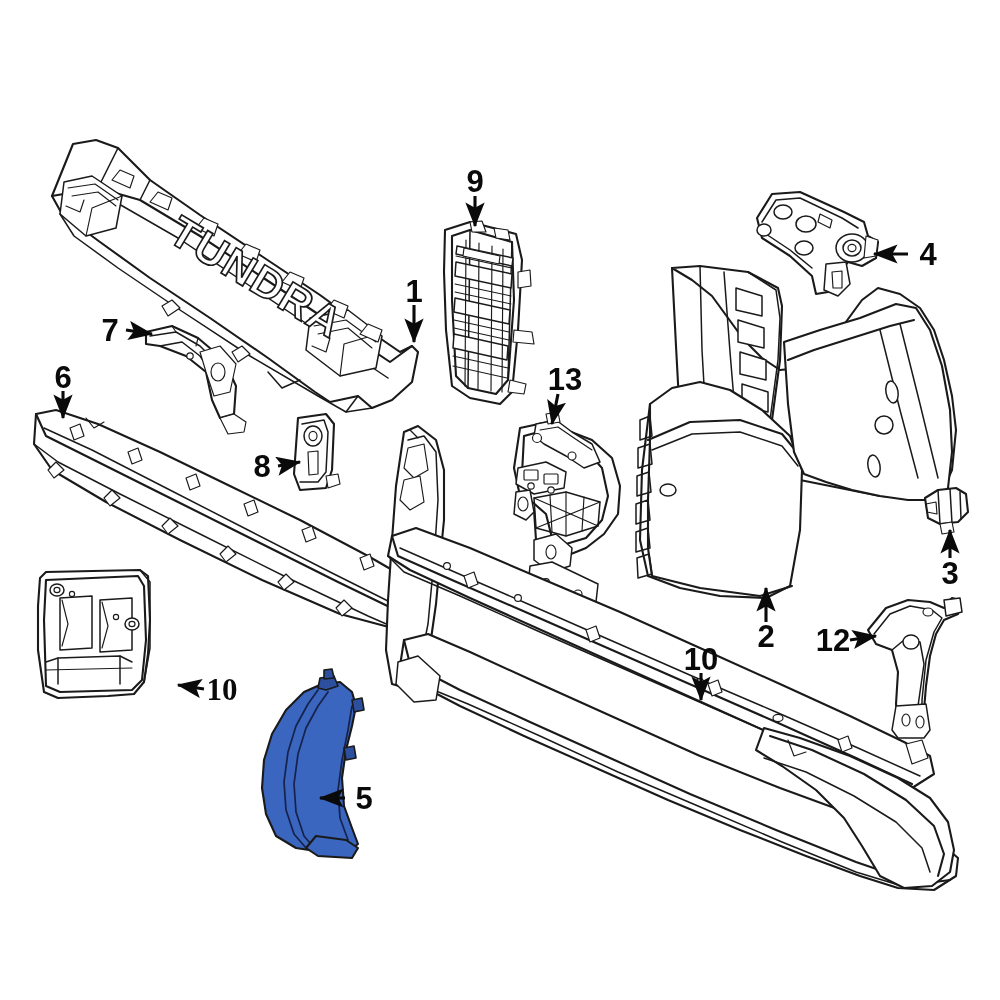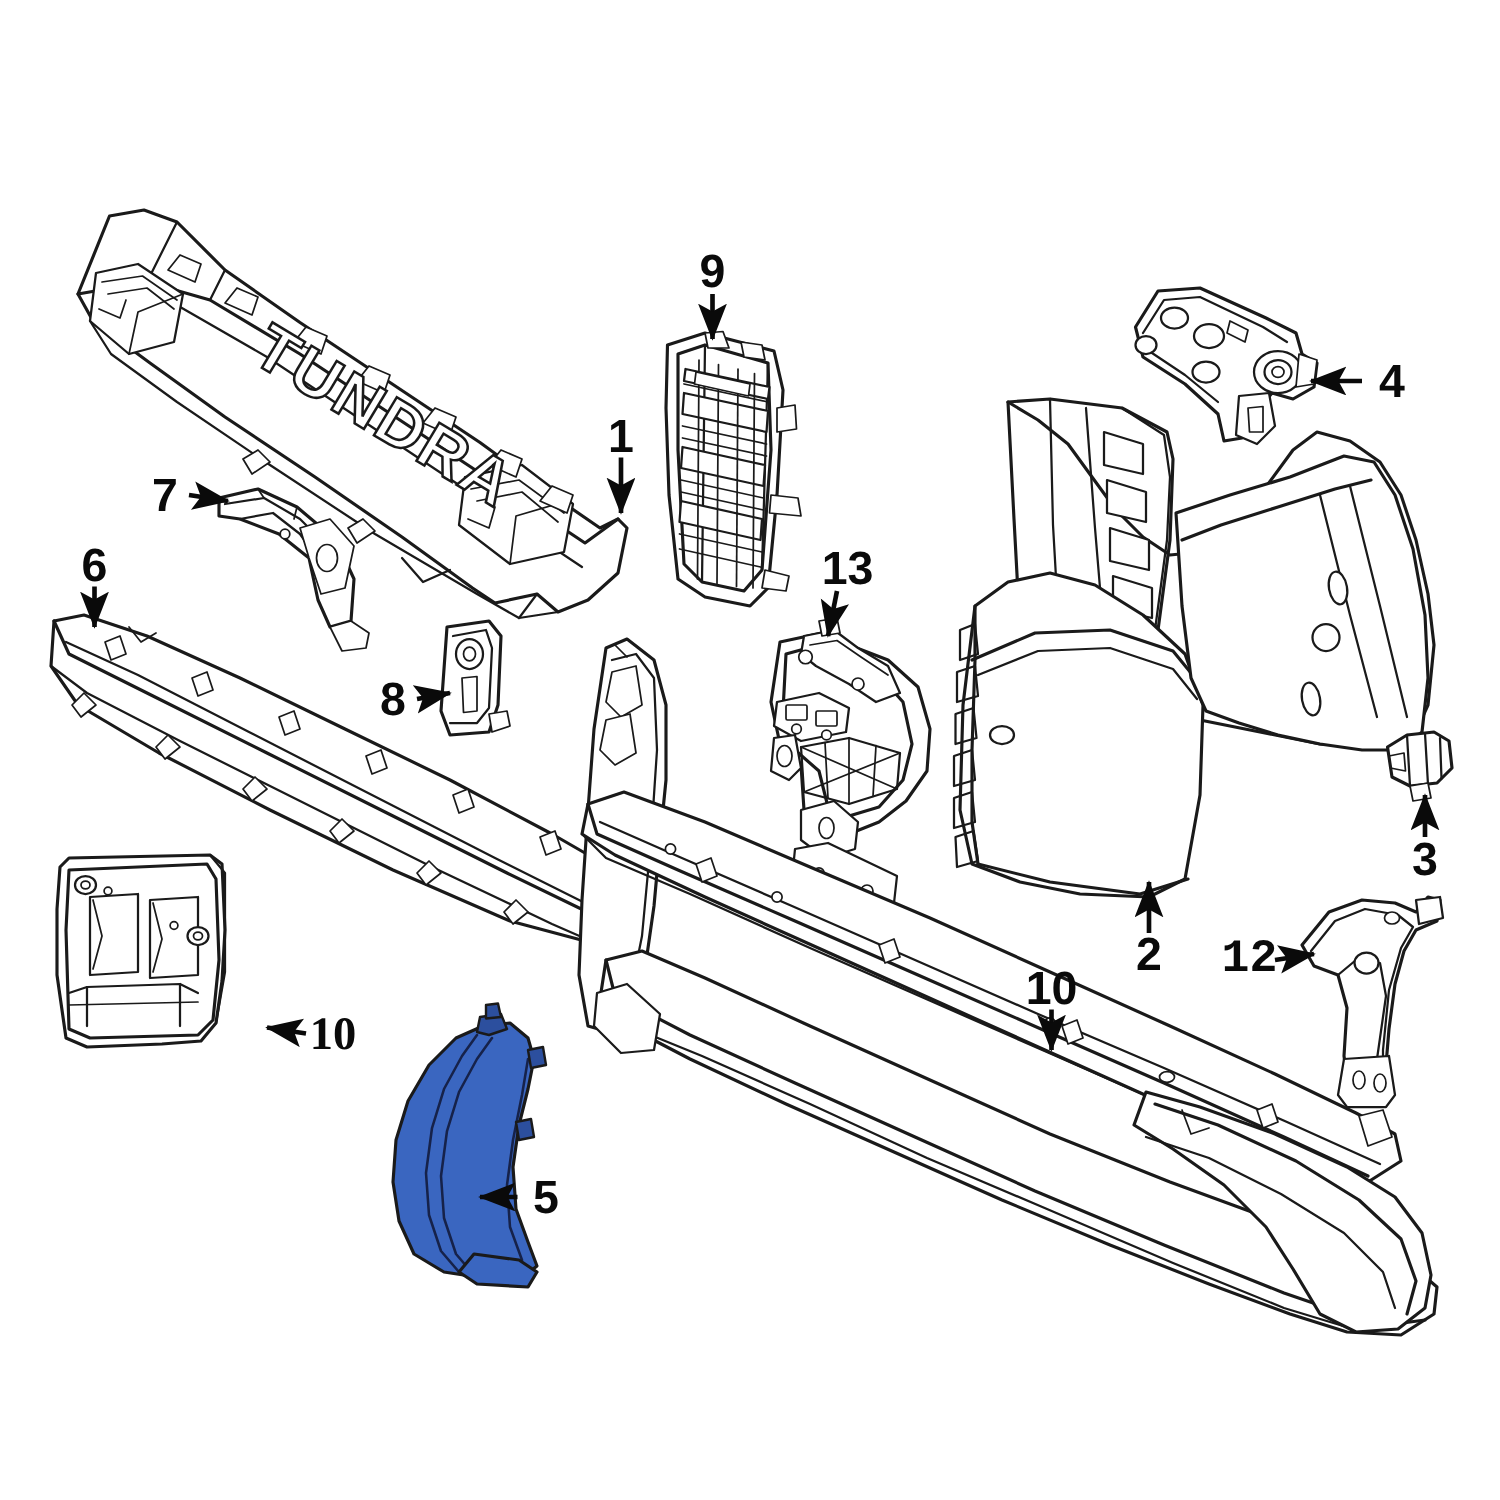--- a/index.html
+++ b/index.html
@@ -431,16 +431,16 @@
   <div class="callout-label" style="left:766px;top:636px;">2</div>
   <div class="callout-label" style="left:950px;top:573px;">3</div>
   <div class="callout-label" style="left:928px;top:254px;">4</div>
   <div class="callout-label" style="left:364px;top:798px;">5</div>
   <div class="callout-label" style="left:63px;top:377px;">6</div>
   <div class="callout-label" style="left:110px;top:330px;">7</div>
   <div class="callout-label" style="left:262px;top:466px;">8</div>
   <div class="callout-label" style="left:475px;top:181px;">9</div>
   <div class="callout-label" style="left:222px;top:689px;font-family:Liberation Serif, serif;">10</div>
   <div class="callout-label" style="left:701px;top:659px;">10</div>
-  <div class="callout-label" style="left:833px;top:640px;font-family:Liberation Mono, monospace;">12</div>
+  <div class="callout-label" style="left:833px;top:640px;">12</div>
   <div class="callout-label" style="left:565px;top:379px;">13</div>
 
 </div>
 
 </body></html>

